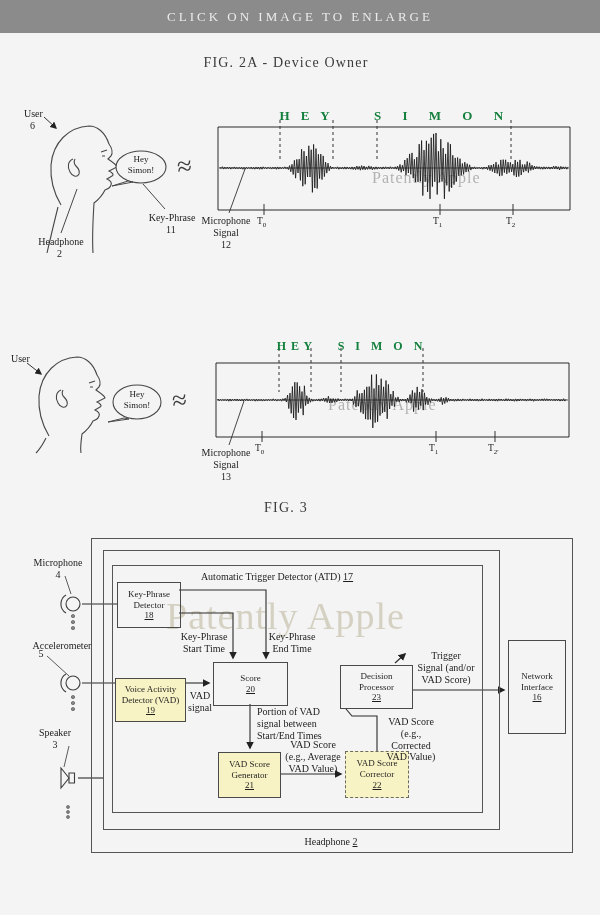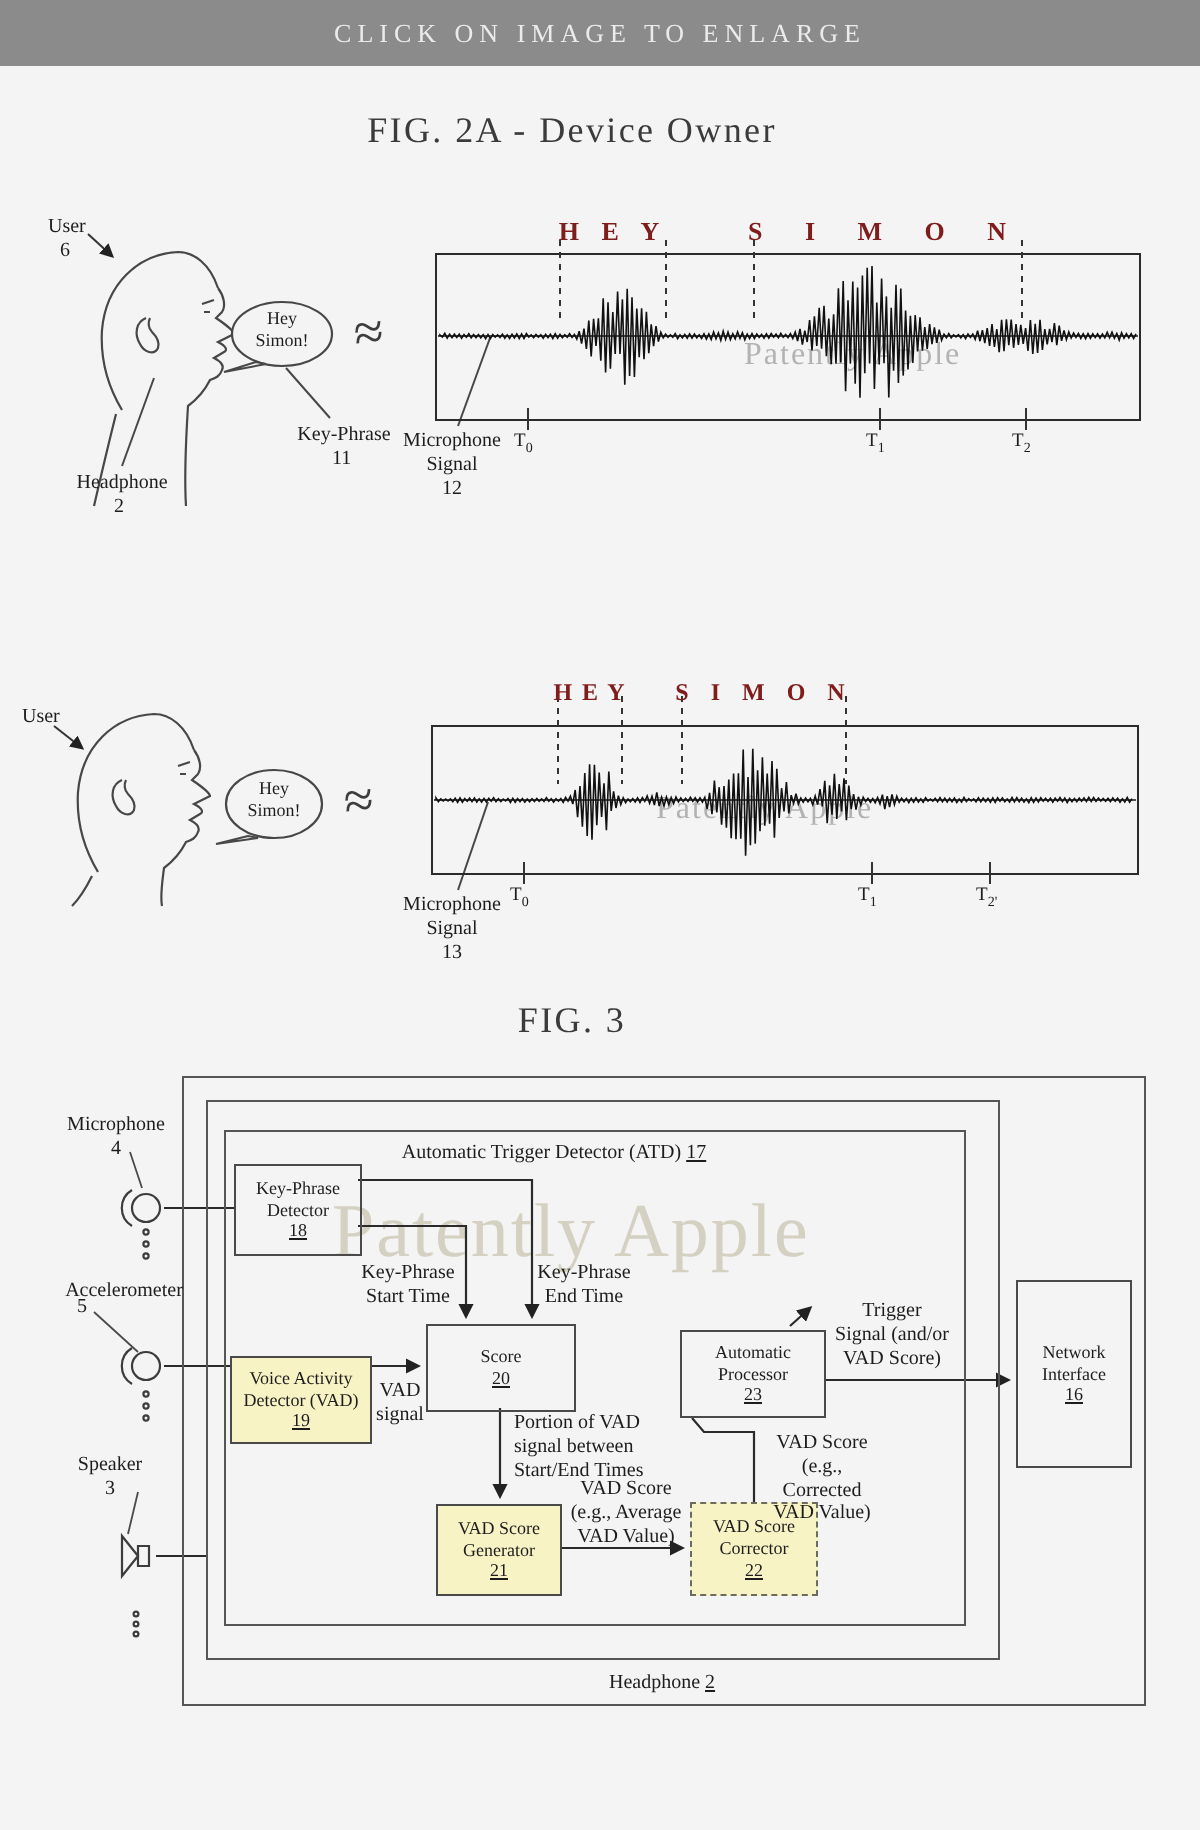--- a/index.html
+++ b/index.html
@@ -2,28 +2,28 @@
 <html><head>
 <meta charset="utf-8">
 <style>
   html,body{margin:0;padding:0;background:#e9e9e9;}
   #page{position:relative;width:600px;height:915px;background:#f4f4f4;overflow:hidden;
         font-family:Liberation Serif, serif;color:#1d1d1d;}
   .abs{position:absolute;}
   .banner{left:0;top:0;width:600px;height:33px;background:#8b8b8b;color:#ebebeb;
           display:flex;align-items:center;justify-content:center;
           font-size:13px;letter-spacing:3px;}
-  .figtitle{left:0;width:572px;text-align:center;font-size:18px;color:#3b3b3b;letter-spacing:1.2px;}
+  .figtitle{left:0;width:572px;text-align:center;font-size:14px;color:#3b3b3b;letter-spacing:1.2px;}
   .lbl{position:absolute;font-size:10px;line-height:1.18;color:#1d1d1d;}
   .ml{white-space:pre-line;}
   .ctr{text-align:center;}
   .num{text-decoration:underline;}
   .tick{position:absolute;font-size:9.5px;color:#1d1d1d;}
   .tick sub{font-size:7px;}
-  .word{position:absolute;font-weight:600;color:#7f1d1d;}
+  .word{position:absolute;font-weight:600;color:#15803d;}
   .blk{position:absolute;border:1px solid #4a4a4a;display:flex;flex-direction:column;
        align-items:center;justify-content:center;text-align:center;font-size:9px;
        line-height:1.22;color:#1d1d1d;}
   .yellow{background:#f8f3c4;}
   .dashedblk{border:1.4px dashed #6b6b5f;}
   .frame{position:absolute;border:1px solid #565656;}
   .wm-big{position:absolute;font-size:38px;letter-spacing:1px;color:#d4d1c2;white-space:nowrap;}
   .wm-small{position:absolute;font-size:16px;letter-spacing:1px;color:#909090;opacity:.65;white-space:nowrap;}
   .bubbletext{position:absolute;font-size:9px;line-height:1.25;text-align:center;white-space:pre-line;}
   .approx{position:absolute;font-size:27px;color:#3d3d3d;transform:rotate(-6deg);}
@@ -239,21 +239,21 @@
       <div class="ml">VAD Score
 Generator</div>
       <div class="num">21</div>
     </div>
     <div class="blk yellow dashedblk" style="left:345px;top:231px;width:62px;height:45px">
       <div class="ml">VAD Score
 Corrector</div>
       <div class="num">22</div>
     </div>
     <div class="blk" style="left:340px;top:145px;width:71px;height:42px">
-      <div class="ml">Automatic
+      <div class="ml">Decision
 Processor</div>
       <div class="num">23</div>
     </div>
     <div class="blk" style="left:508px;top:120px;width:56px;height:92px">
       <div class="ml">Network
 Interface</div>
       <div class="num">16</div>
     </div>
 
     <div class="lbl ctr" style="left:27px;top:37px;width:62px">Microphone</div>

